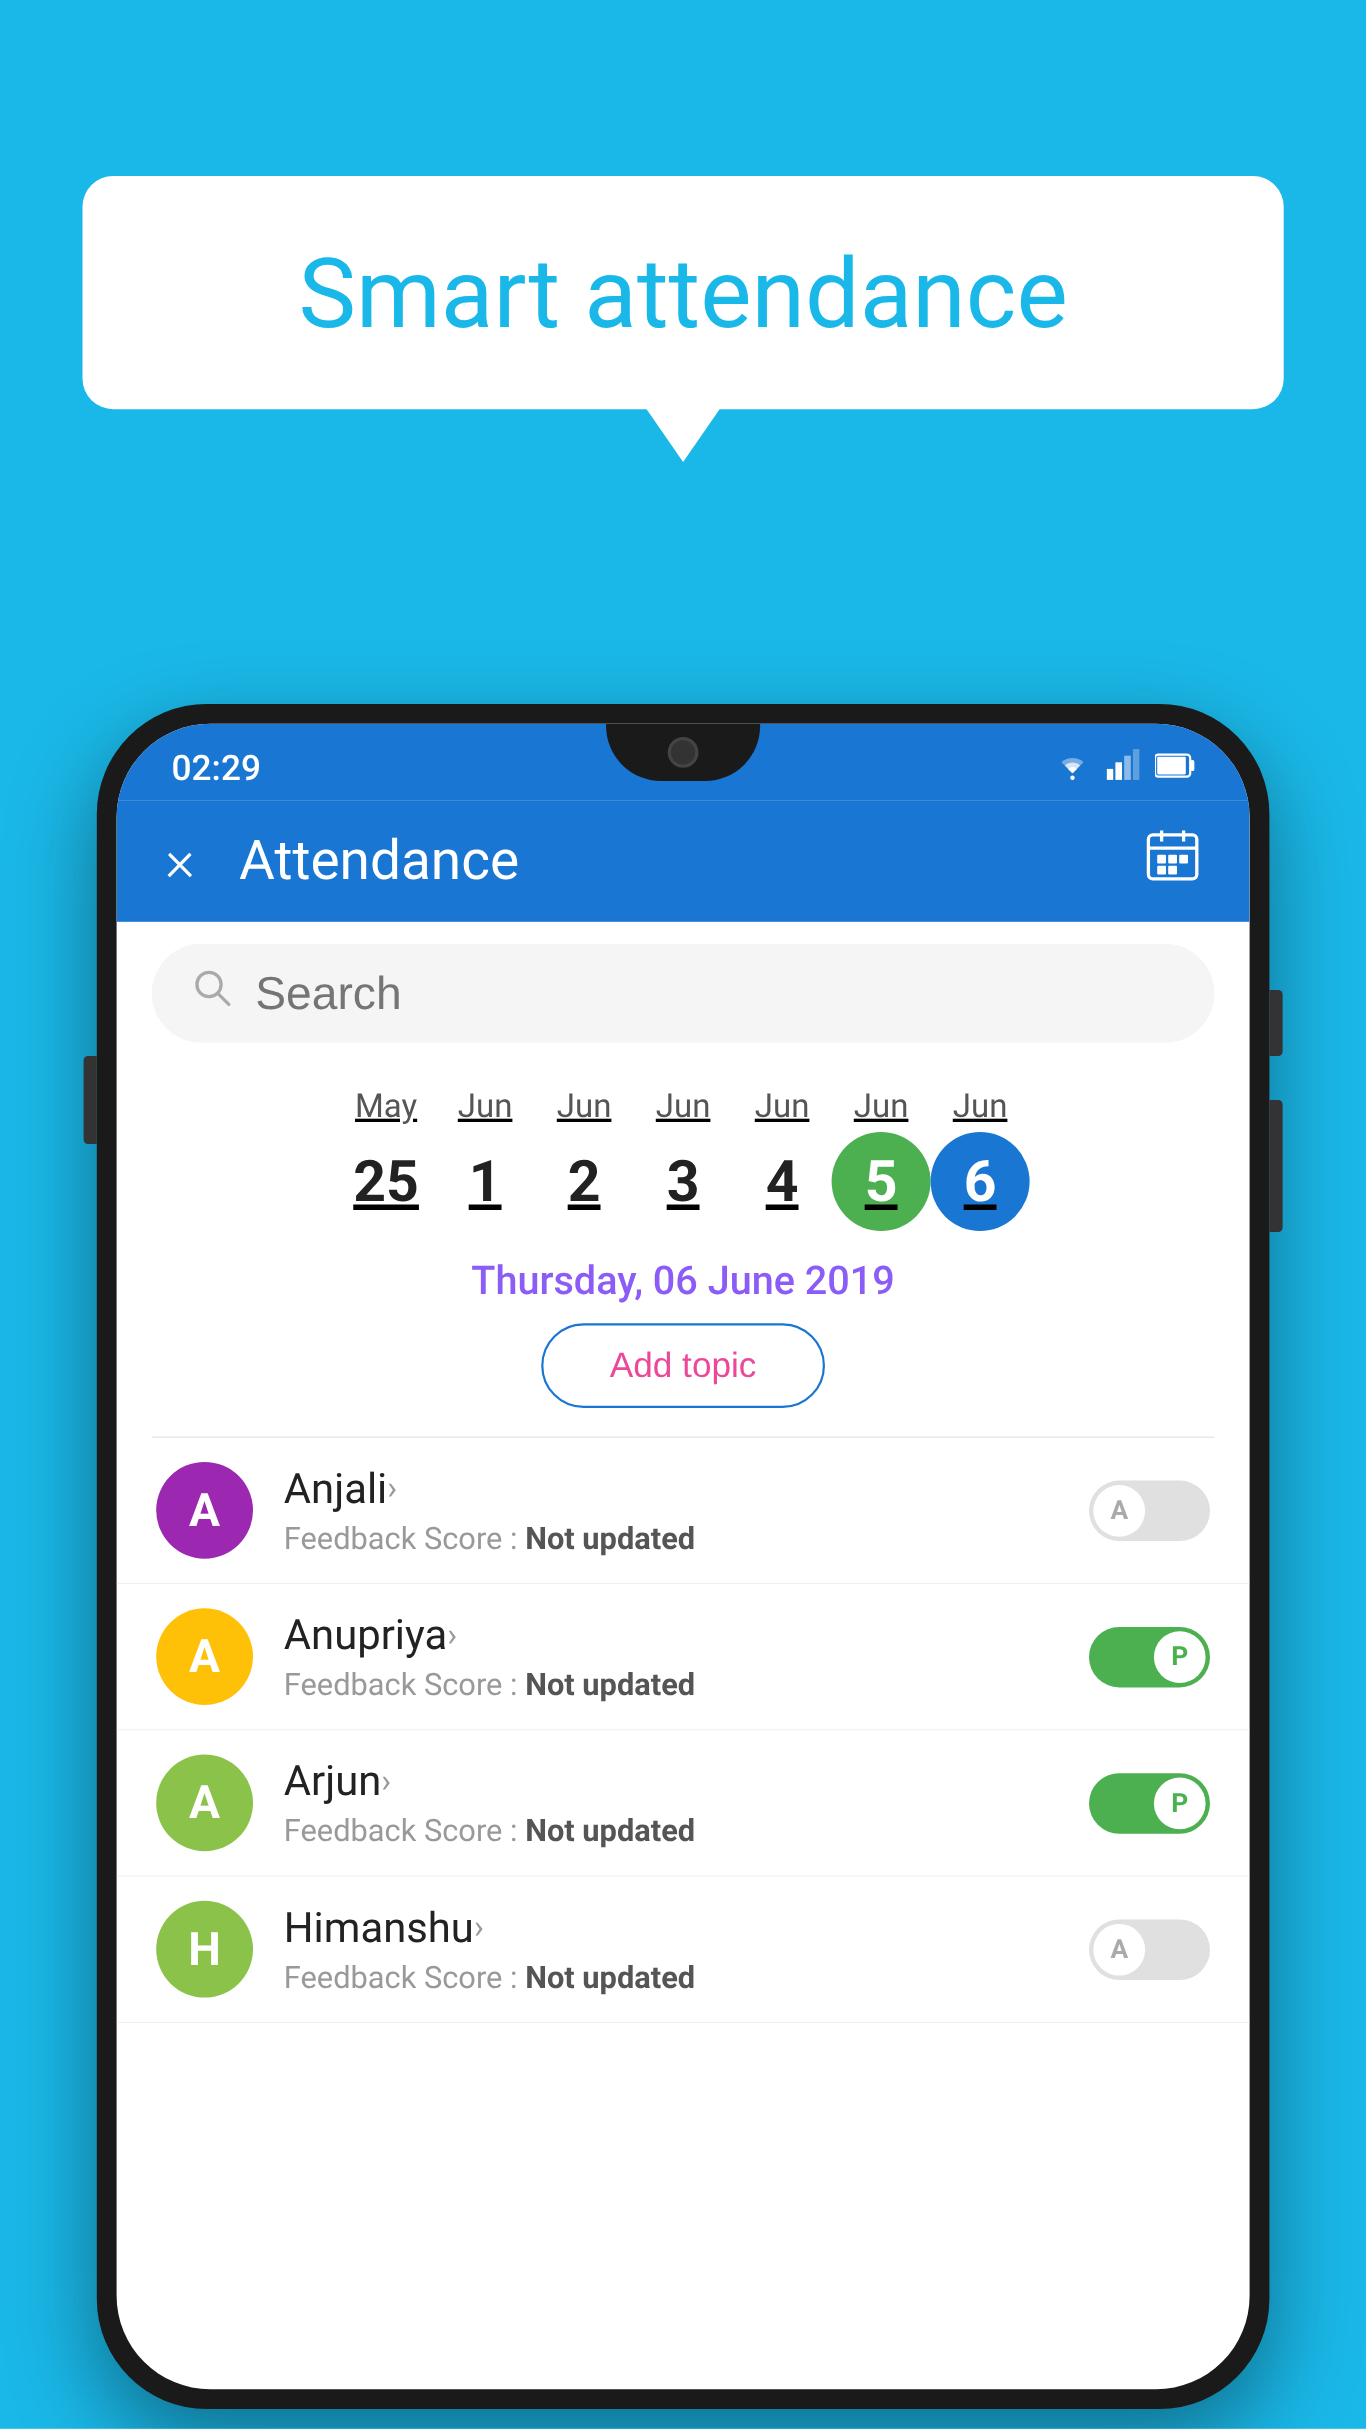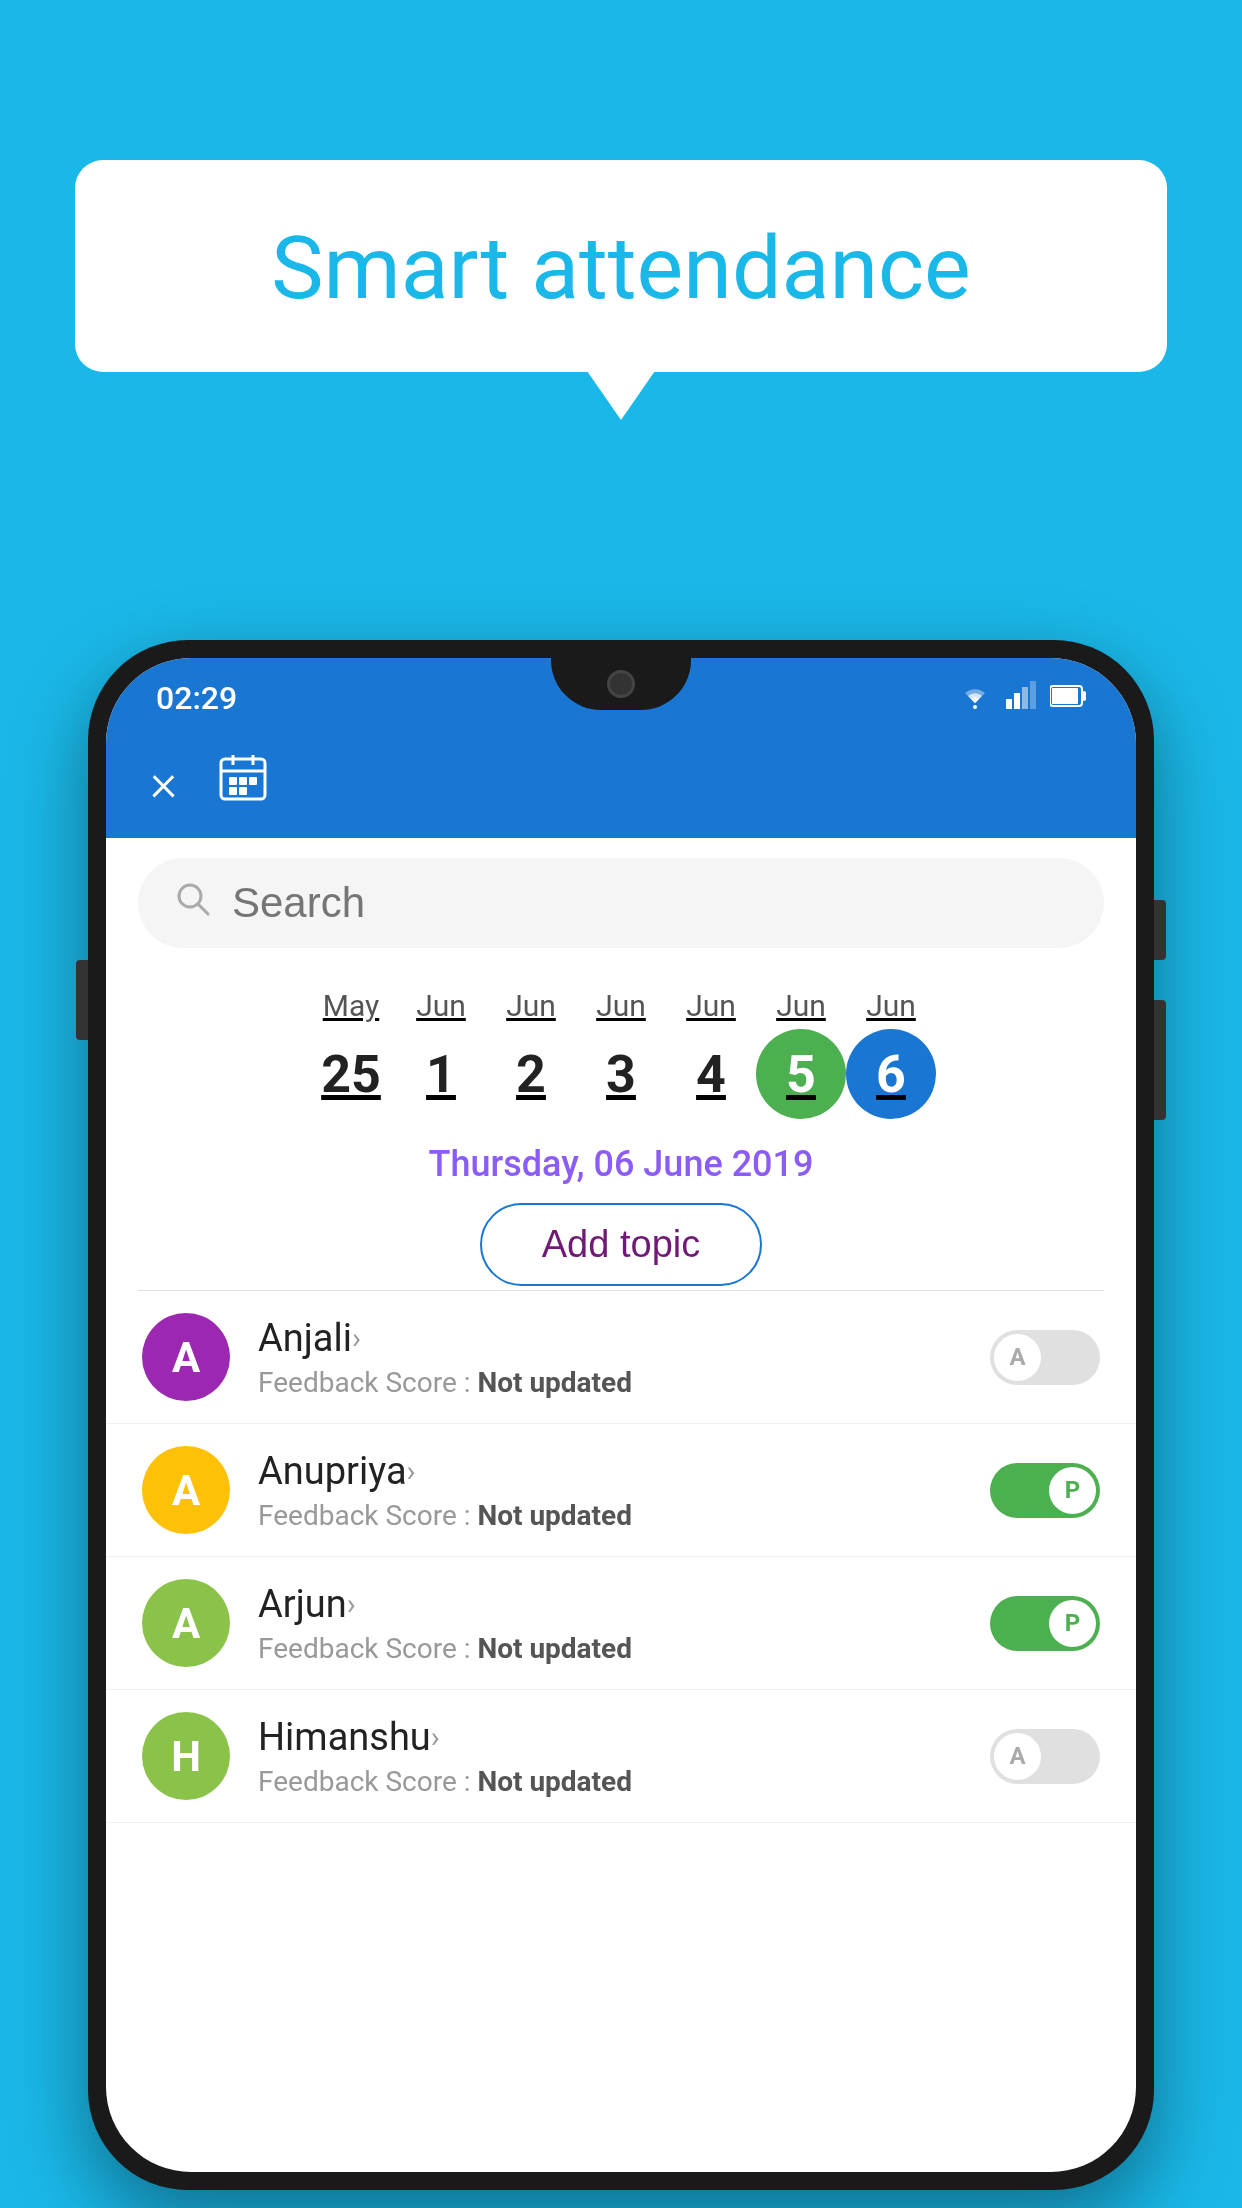--- a/index.html
+++ b/index.html
@@ -219,26 +219,26 @@
       text-align: center;
       font-size: 36px;
       font-weight: 500;
       color: #8b5cf6;
       padding: 14px 0 10px;
     }
 
     
     .add-topic-btn {
       display: block;
-      margin: 8px auto 4px;
+      margin: 8px auto 26px;
       border: 2px solid #1976d2;
       border-radius: 50px;
       padding: 18px 60px;
-      color: #701a75;
-      font-size: 38px;
+      color: #ec4899;
+      font-size: 32px;
       background: white;
       cursor: pointer;
       width: fit-content;
     }
 
     
     .avg-feedback {
       text-align: center;
       font-size: 32px;
       color: #888;
@@ -411,20 +411,21 @@
               <rect x="0" y="2" width="32" height="20" rx="3" fill="none" stroke="white" stroke-width="2"></rect>
               <rect x="2" y="4" width="26" height="16" rx="1" fill="white"></rect>
               <rect x="32" y="7" width="4" height="10" rx="2" fill="white"></rect>
             </svg>
           </span>
         </div>
       </div>
 
       <div class="app-bar">
         <span class="close-btn">×</span>
+        <span class="app-title">Attendance</span>
         <span class="calendar-icon">
           <svg width="52" height="52" viewBox="0 0 52 52" fill="white">
             <rect x="4" y="8" width="44" height="40" rx="4" fill="none" stroke="white" stroke-width="3"></rect>
             <line x1="4" y1="20" x2="48" y2="20" stroke="white" stroke-width="3"></line>
             <line x1="16" y1="4" x2="16" y2="14" stroke="white" stroke-width="3"></line>
             <line x1="36" y1="4" x2="36" y2="14" stroke="white" stroke-width="3"></line>
             <rect x="12" y="26" width="8" height="8" rx="1" fill="white"></rect>
             <rect x="22" y="26" width="8" height="8" rx="1" fill="white"></rect>
             <rect x="12" y="36" width="8" height="8" rx="1" fill="white"></rect>
             <rect x="22" y="36" width="8" height="8" rx="1" fill="white"></rect>

